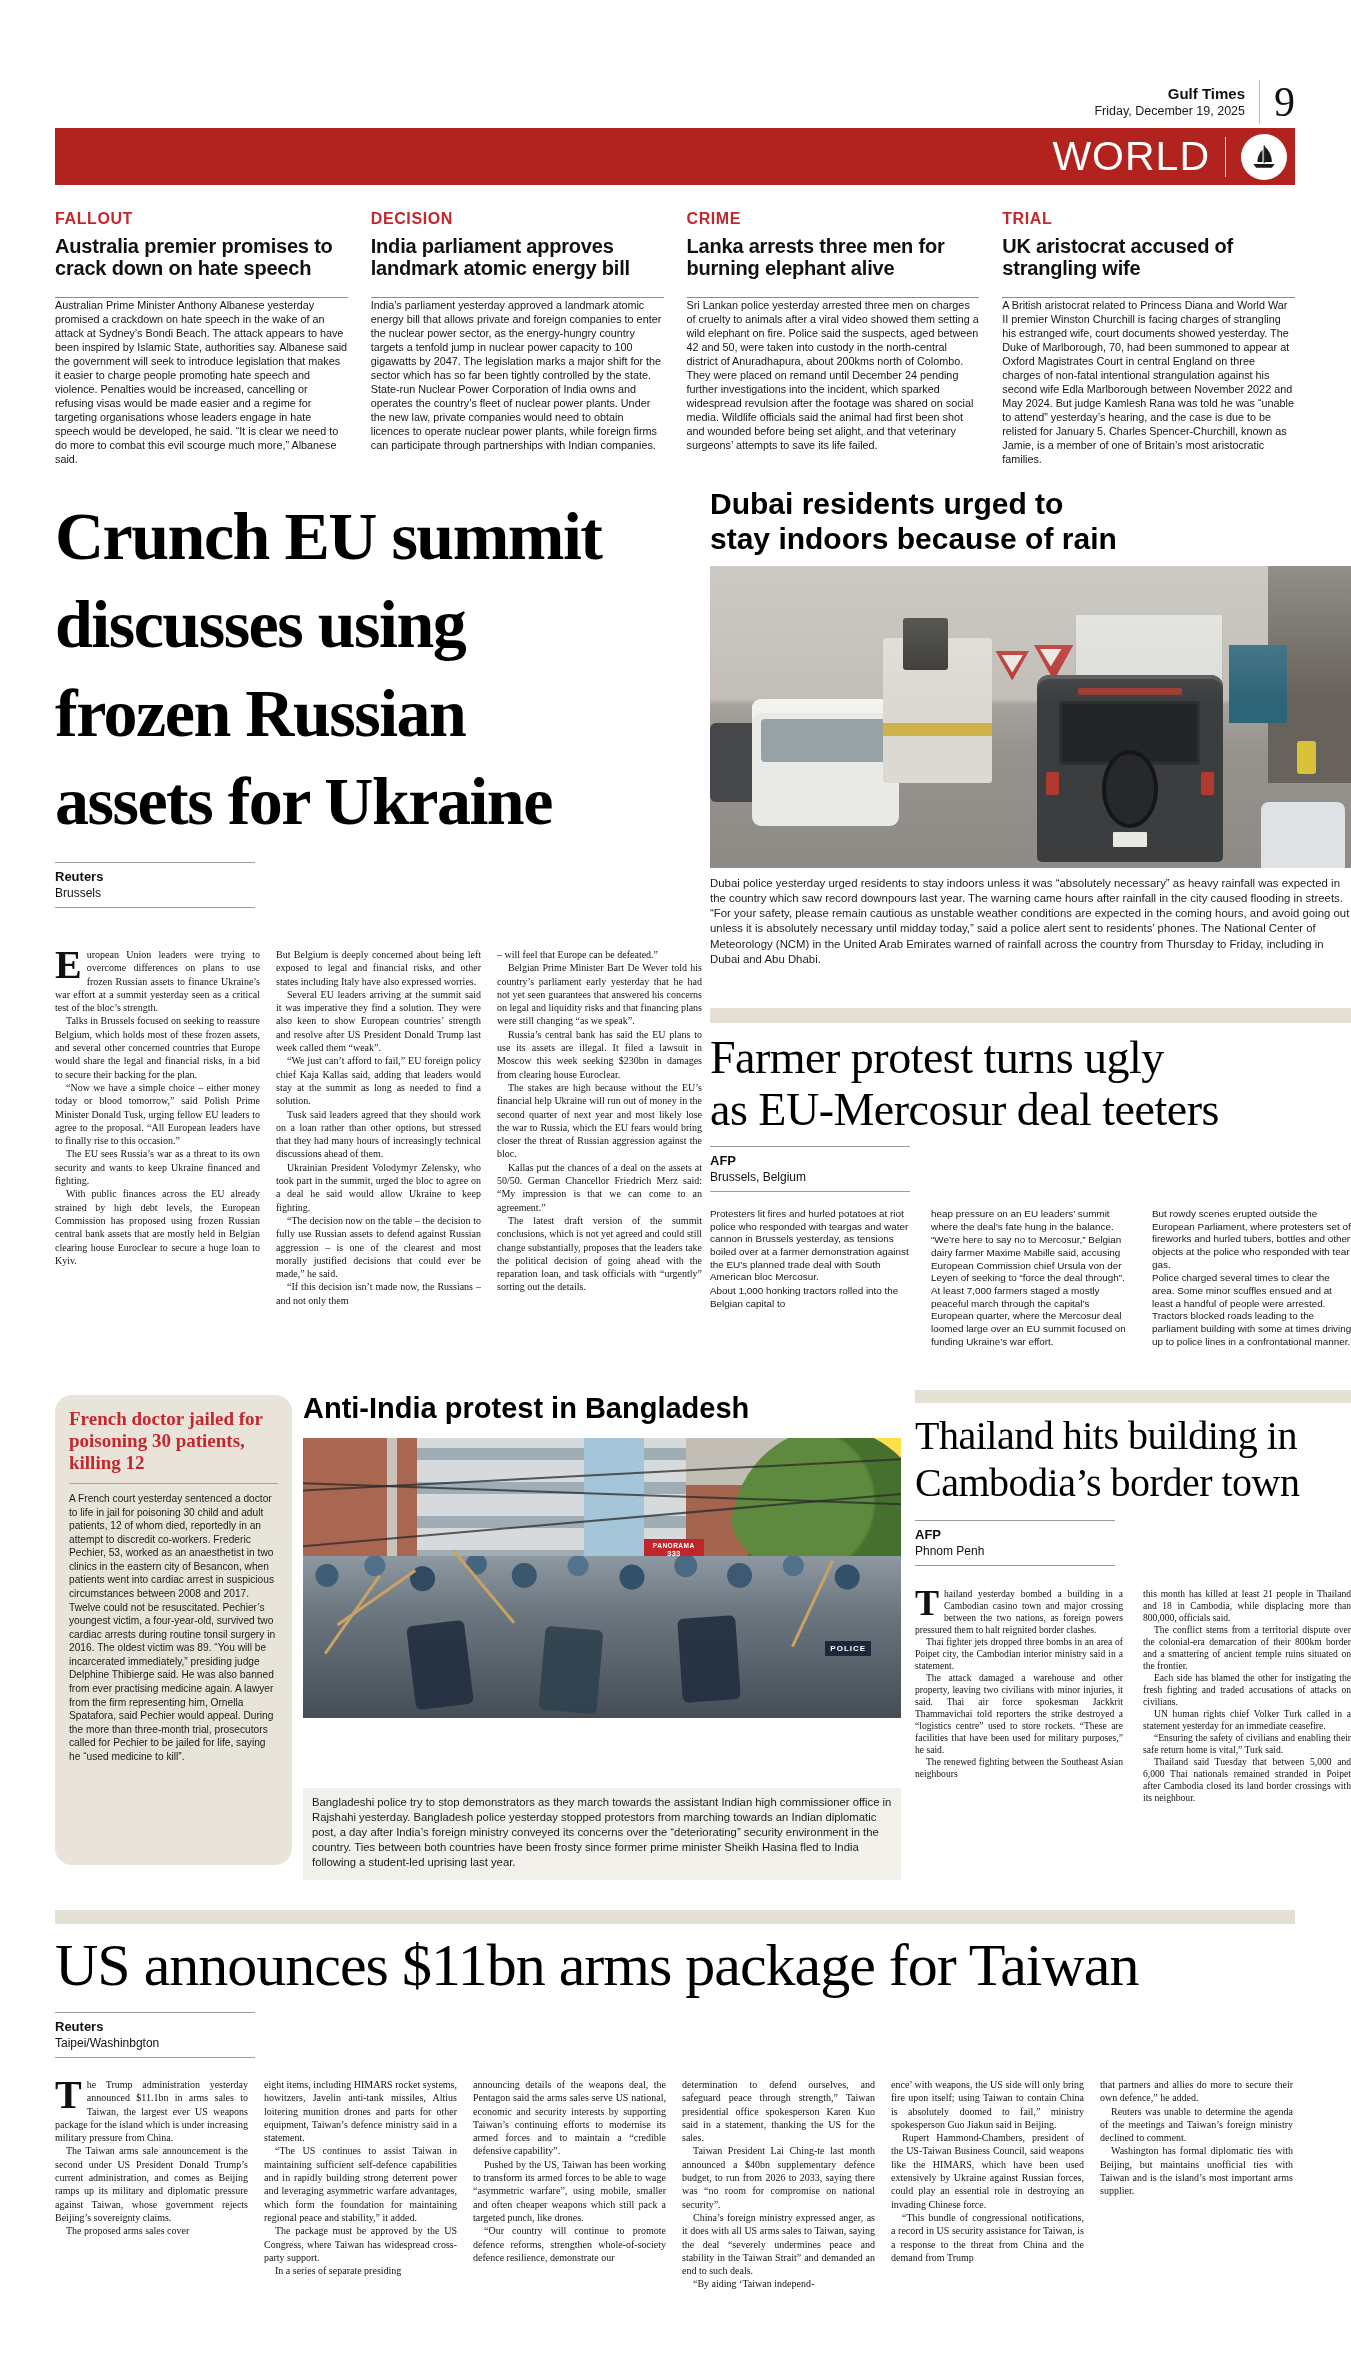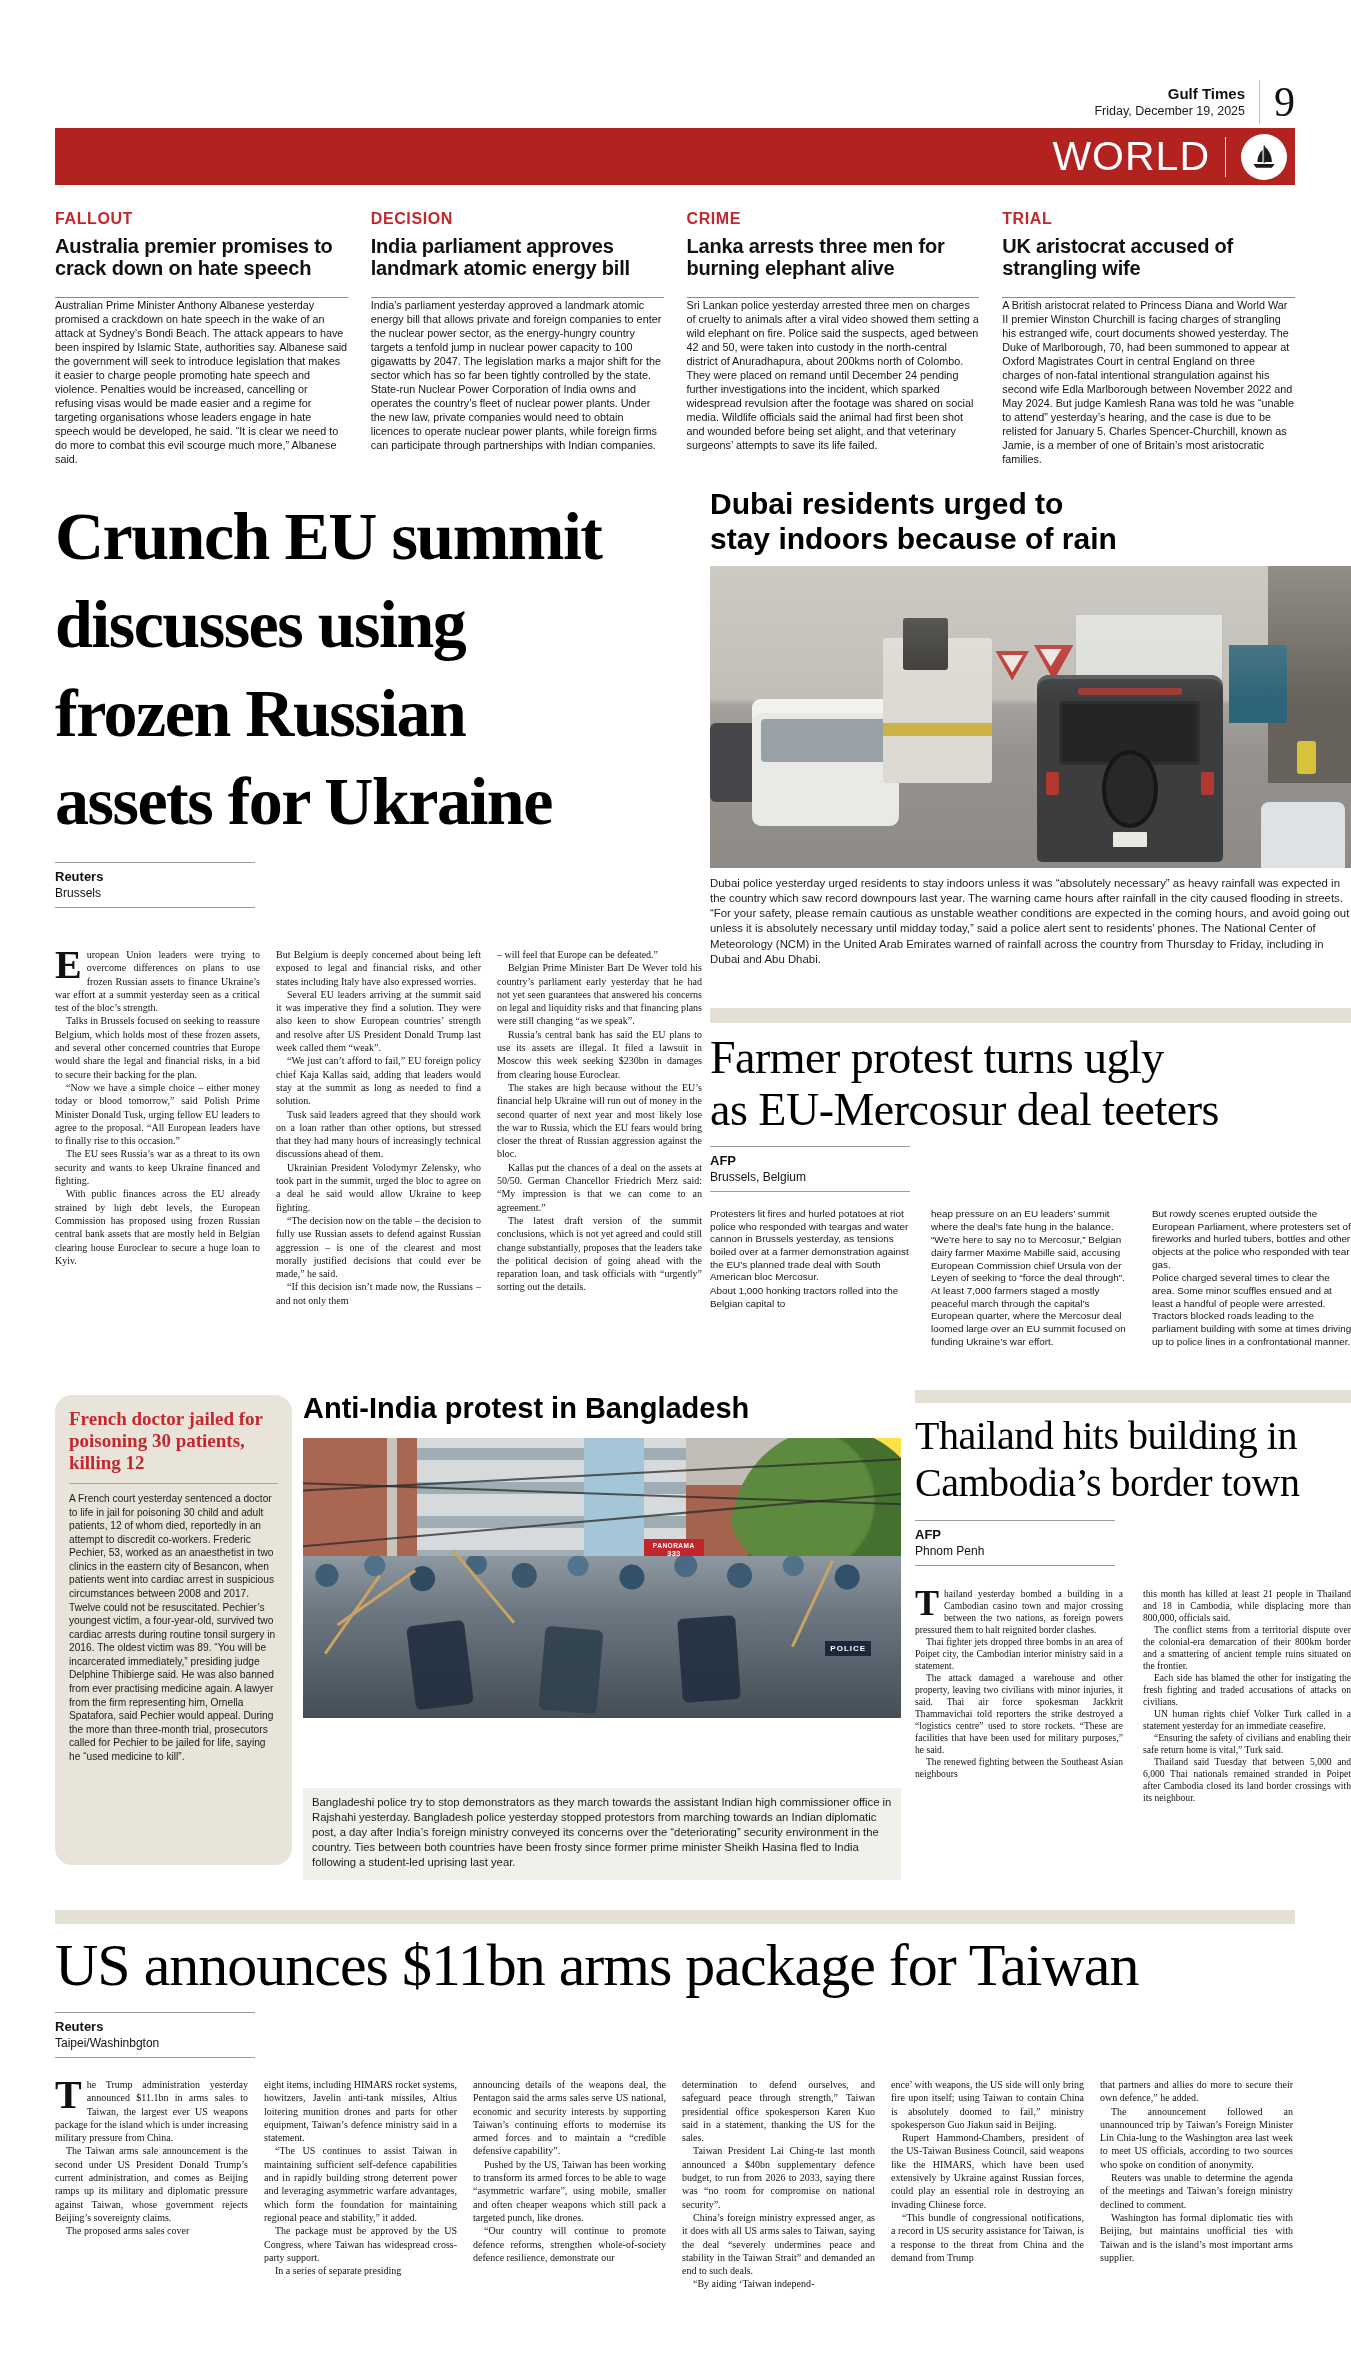--- a/index.html
+++ b/index.html
@@ -360,19 +360,18 @@
         <p>China’s foreign ministry expressed anger, as it does with all US arms sales to Taiwan, saying the deal “severely undermines peace and stability in the Taiwan Strait” and demanded an end to such deals.</p>
         <p>“By aiding ‘Taiwan independ-</p>
       </div>
     <div class="col">
         <p>ence’ with weapons, the US side will only bring fire upon itself; using Taiwan to contain China is absolutely doomed to fail,” ministry spokesperson Guo Jiakun said in Beijing.</p>
         <p>Rupert Hammond-Chambers, president of the US-Taiwan Business Council, said weapons like the HIMARS, which have been used extensively by Ukraine against Russian forces, could play an essential role in destroying an invading Chinese force.</p>
         <p>“This bundle of congressional notifications, a record in US security assistance for Taiwan, is a response to the threat from China and the demand from Trump</p>
       </div>
     <div class="col">
         <p>that partners and allies do more to secure their own defence,” he added.</p>
-        <p>The announcement followed an unannounced trip by Taiwan’s Foreign Minister Lin Chia-lung to the Washington area last week to meet US officials, according to two sources who spoke on condition of anonymity.</p>
         <p>Reuters was unable to determine the agenda of the meetings and Taiwan’s foreign ministry declined to comment.</p>
         <p>Washington has formal diplomatic ties with Beijing, but maintains unofficial ties with Taiwan and is the island’s most important arms supplier.</p>
       </div>
   </div>
 
 </div>
 
 </body></html>

